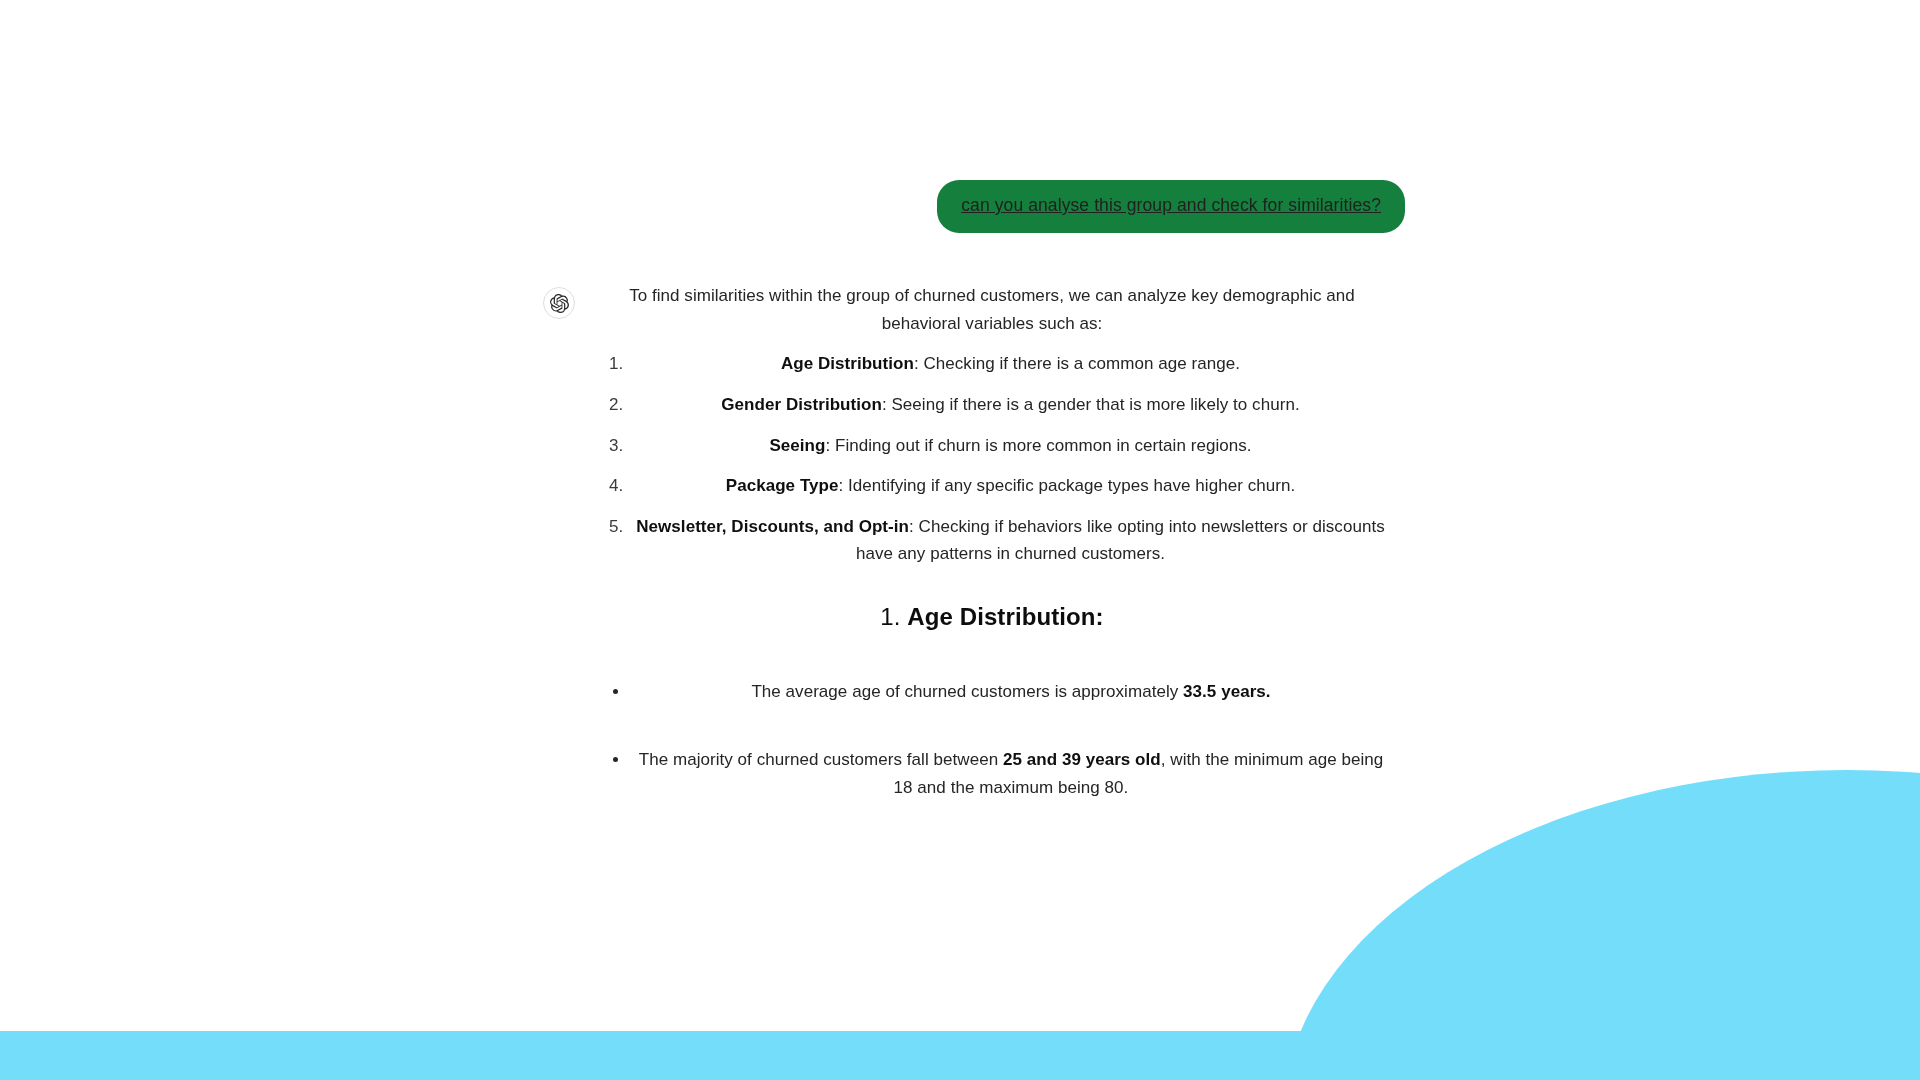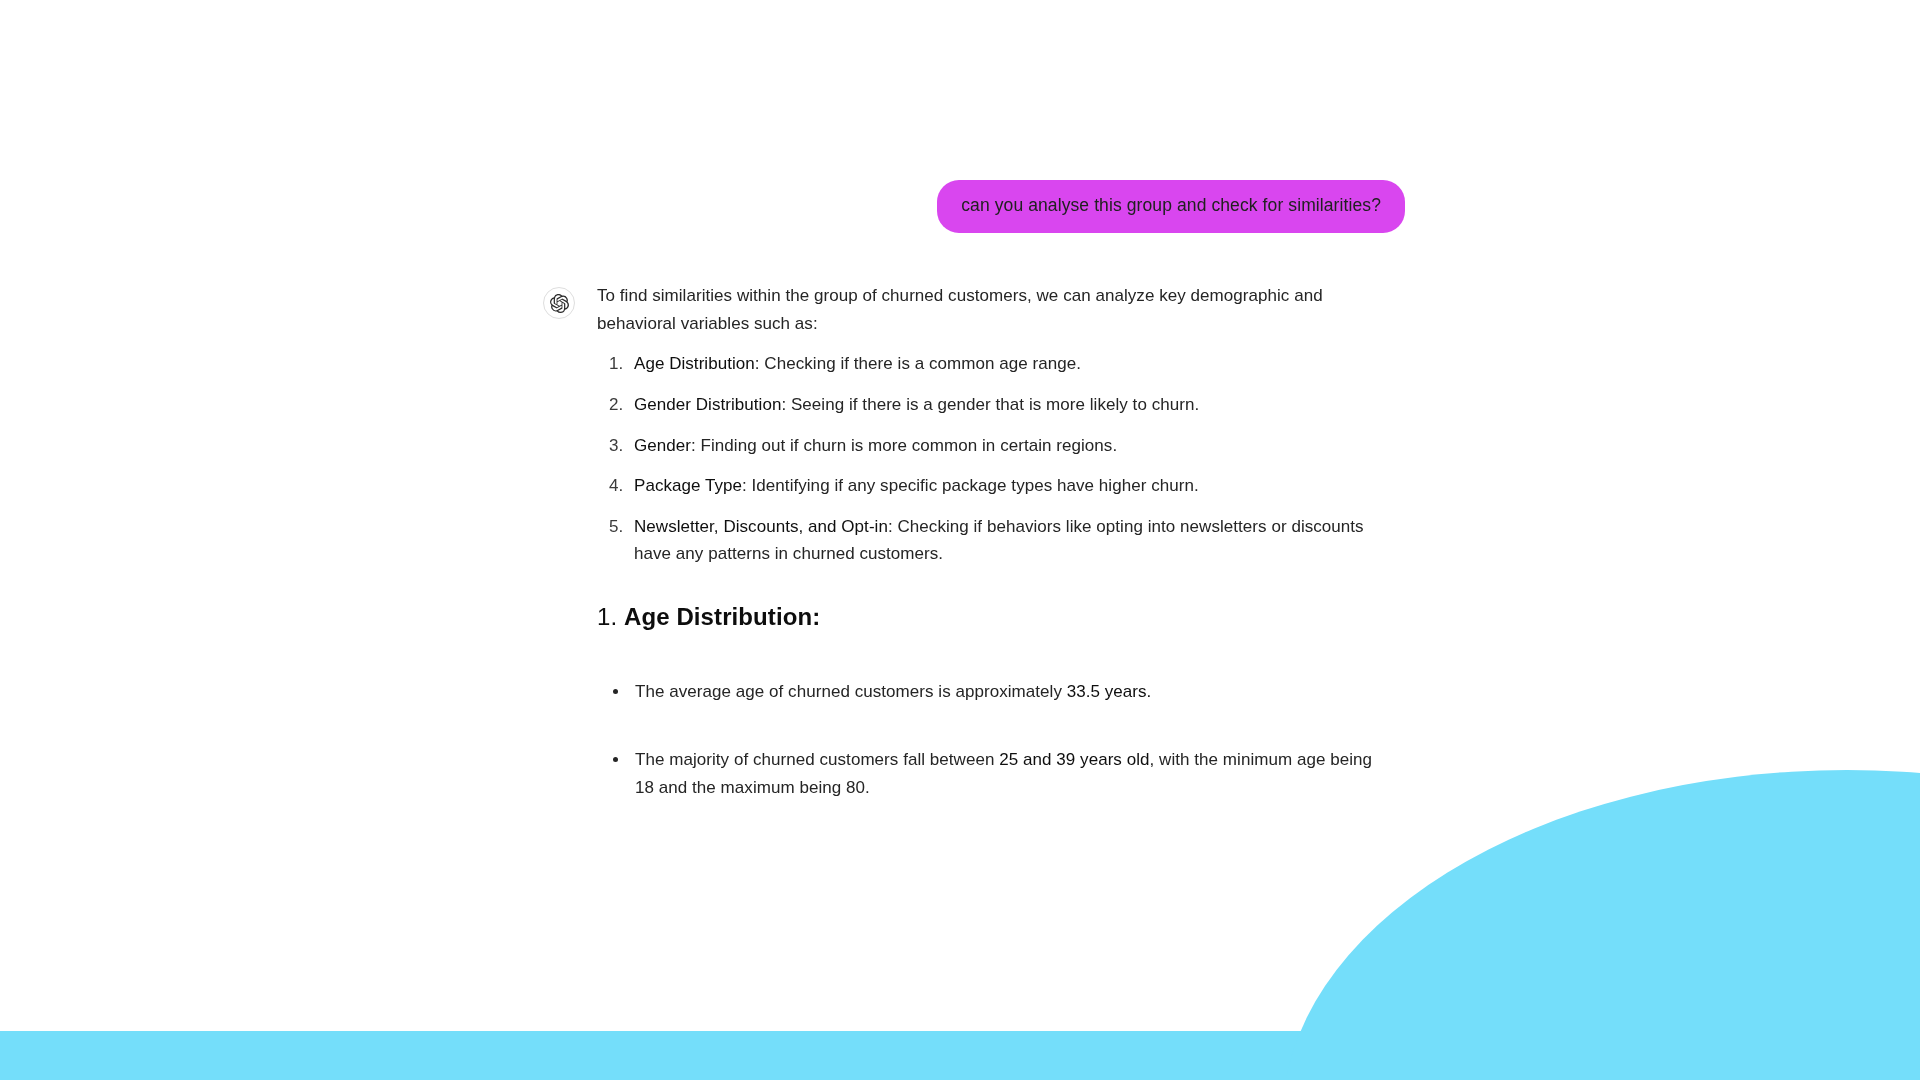--- a/index.html
+++ b/index.html
@@ -73,20 +73,21 @@
     text-align: left;
     letter-spacing: 0.1px;
   }
 
   
   .assistant-turn {
     display: flex;
     align-items: flex-start;
     margin-top: 49px;
     width: 100%;
+    text-align: center;
   }
   .assistant-avatar {
     flex: 0 0 auto;
     width: 30px;
     height: 30px;
     border-radius: 50%;
     border: 1px solid #dedede;
     background: #ffffff;
     display: flex;
     align-items: center;
@@ -139,35 +140,35 @@
     font-size: 24px;
     font-weight: bold;
     margin: 30px 0 0 0;
     color: #0d0d0d;
     letter-spacing: 0.1px;
   }
   h3.section-heading .num {
     font-weight: normal;
   }
 
-  .b { font-weight: normal; color: #0f0f0f; }
+  .b { font-weight: bold; color: #0f0f0f; }
 </style>
 </head>
 <body style="background: rgb(255, 255, 255);">
 
 <div class="decor-layer">
   <div class="decor-band" style="background: rgb(116, 222, 250);"></div>
   <div class="decor-blob" style="background: rgb(116, 222, 250);"></div>
 </div>
 
 <div class="conversation">
   <div class="thread">
 
     <div class="user-turn">
-      <div class="user-bubble" style="background: #d946ef;">can you analyse this group and check for similarities?</div>
+      <div class="user-bubble" style="background: #15803d; text-decoration: underline;">can you analyse this group and check for similarities?</div>
     </div>
 
     <div class="assistant-turn">
 
       <div class="assistant-avatar">
         <svg width="19" height="19" viewBox="0 0 24 24" aria-hidden="true">
           <path fill="#2b2b2b" d="M22.28 9.82a5.99 5.99 0 0 0-.52-4.91 6.05 6.05 0 0 0-6.52-2.9A6 6 0 0 0 4.98 4.18a5.99 5.99 0 0 0-4 2.9 6.05 6.05 0 0 0 .75 7.1 5.99 5.99 0 0 0 .51 4.91 6.05 6.05 0 0 0 6.52 2.9A5.99 5.99 0 0 0 13.26 24a6.05 6.05 0 0 0 5.77-4.19 5.99 5.99 0 0 0 4-2.9 6.05 6.05 0 0 0-.75-7.09Zm-9.02 12.6a4.48 4.48 0 0 1-2.88-1.04l.14-.08 4.78-2.76a.79.79 0 0 0 .39-.68v-6.74l2.02 1.17a.07.07 0 0 1 .04.06v5.58a4.5 4.5 0 0 1-4.49 4.49ZM3.6 18.3a4.47 4.47 0 0 1-.54-3.01l.14.09 4.78 2.76a.77.77 0 0 0 .78 0l5.84-3.37v2.33a.08.08 0 0 1-.03.07L9.74 19.95a4.5 4.5 0 0 1-6.14-1.64ZM2.34 7.9a4.48 4.48 0 0 1 2.34-1.97v5.68a.77.77 0 0 0 .39.67l5.81 3.35-2.02 1.17a.07.07 0 0 1-.07 0L3.96 14A4.5 4.5 0 0 1 2.34 7.9Zm16.6 3.86-5.84-3.4 2.02-1.16a.07.07 0 0 1 .07 0l4.83 2.79a4.49 4.49 0 0 1-.68 8.1v-5.67a.79.79 0 0 0-.4-.66Zm2.01-3.02-.14-.09-4.77-2.78a.78.78 0 0 0-.79 0L9.41 9.24V6.91a.07.07 0 0 1 .03-.07l4.83-2.78a4.49 4.49 0 0 1 6.67 4.65v.03ZM8.31 12.86l-2.02-1.16a.08.08 0 0 1-.04-.06V6.07a4.49 4.49 0 0 1 7.36-3.44l-.14.08L8.7 5.47a.79.79 0 0 0-.39.68v6.71Zm1.1-2.37 2.6-1.5 2.61 1.5v3l-2.6 1.5-2.61-1.5v-3Z"></path>
         </svg>
       </div>
 
@@ -176,21 +177,21 @@
         <p>To find similarities within the group of churned customers, we can analyze key demographic and behavioral variables such as:</p>
 
         <ol class="numbered">
           <li>
             <span class="b">Age Distribution</span><span>:</span><span> Checking if there is a common age range.</span>
           </li>
           <li>
             <span class="b">Gender Distribution</span><span>:</span><span> Seeing if there is a gender that is more likely to churn.</span>
           </li>
           <li>
-            <span class="b">Gender</span><span>:</span><span> Finding out if churn is more common in certain regions.</span>
+            <span class="b">Seeing</span><span>:</span><span> Finding out if churn is more common in certain regions.</span>
           </li>
           <li>
             <span class="b">Package Type</span><span>:</span><span> Identifying if any specific package types have higher churn.</span>
           </li>
           <li>
             <span class="b">Newsletter, Discounts, and Opt-in</span><span>:</span><span> Checking if behaviors like opting into newsletters or discounts have any patterns in churned customers.</span>
           </li>
         </ol>
 
 

